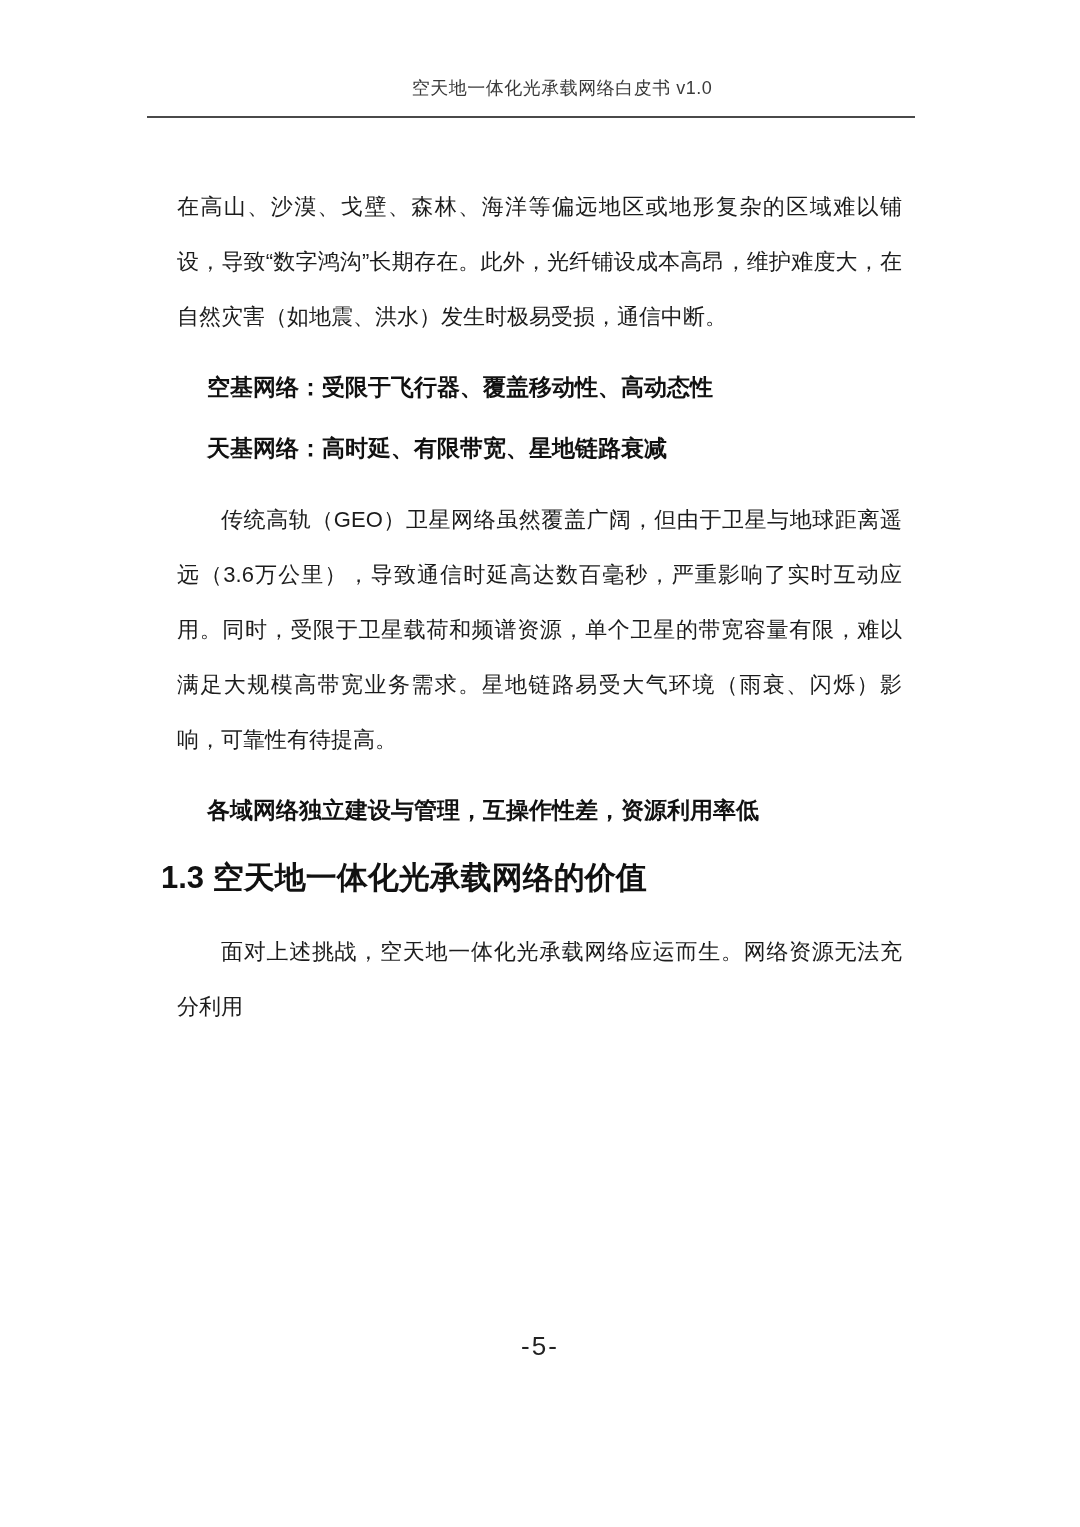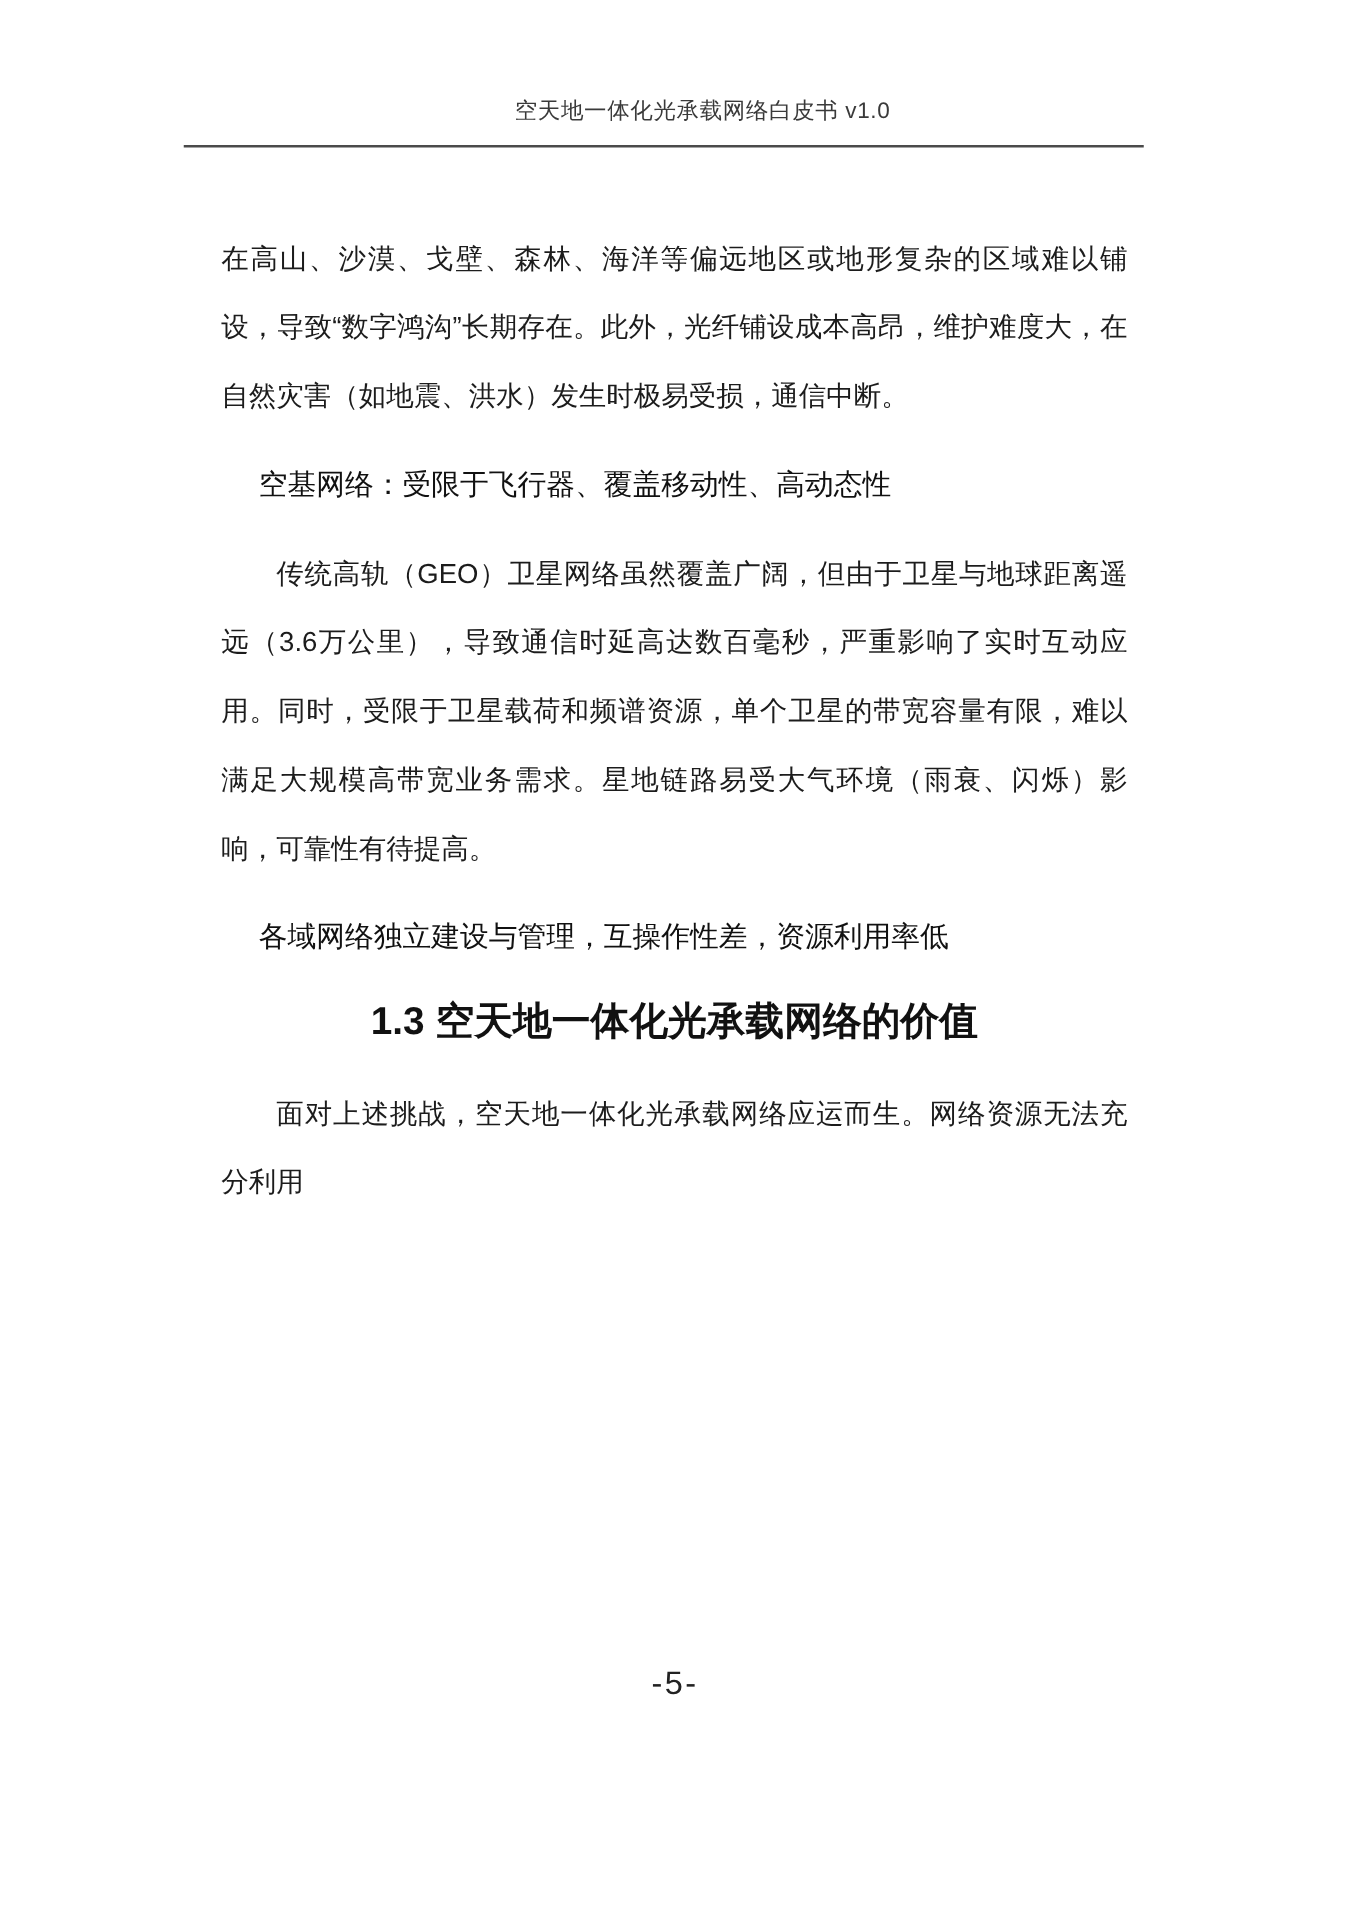--- a/index.html
+++ b/index.html
@@ -44,34 +44,34 @@
   .content p.body-para {
     margin: 16px;
     text-indent: 2em;
   }
   .content p.body-para.no-indent {
     text-indent: 0;
   }
   .content h3.sub-heading {
     margin: 6px 0 0 0;
     font-size: 23px;
-    font-weight: normal;
+    font-weight: bold;
     line-height: 55px;
     text-indent: 2em;
     color: #111111;
     text-align: left;
   }
   .content h2.section-heading {
     margin: 10px 0 0 0;
     font-size: 31px;
     font-weight: bold;
     line-height: 60px;
     text-indent: 0;
     color: #111111;
-    text-align: center;
+    text-align: left;
   }
   .page-number {
     position: absolute;
     top: 1331px;
     left: 0;
     width: 100%;
     text-align: center;
     font-size: 26px;
     color: #222222;
     letter-spacing: 2px;
@@ -86,20 +86,21 @@
 
   <div class="header-divider"></div>
 
   <div class="content">
 
     <p class="body-para no-indent">在高山、沙漠、戈壁、森林、海洋等偏远地区或地形复杂的区域难以铺设，导致“数字鸿沟”长期存在。此外，光纤铺设成本高昂，维护难度大，在自然灾害（如地震、洪水）发生时极易受损，通信中断。</p>
 
     <h3 class="sub-heading">空基网络：受限于飞行器、覆盖移动性、高动态性</h3>
 
 
+    <h3 class="sub-heading">天基网络：高时延、有限带宽、星地链路衰减</h3>
 
     <p class="body-para">传统高轨（GEO）卫星网络虽然覆盖广阔，但由于卫星与地球距离遥远（3.6万公里），导致通信时延高达数百毫秒，严重影响了实时互动应用。同时，受限于卫星载荷和频谱资源，单个卫星的带宽容量有限，难以满足大规模高带宽业务需求。星地链路易受大气环境（雨衰、闪烁）影响，可靠性有待提高。</p>
 
     <h3 class="sub-heading">各域网络独立建设与管理，互操作性差，资源利用率低</h3>
 
 
     <h2 class="section-heading">1.3 空天地一体化光承载网络的价值</h2>
 
     <p class="body-para">面对上述挑战，空天地一体化光承载网络应运而生。网络资源无法充分利用</p>
 

